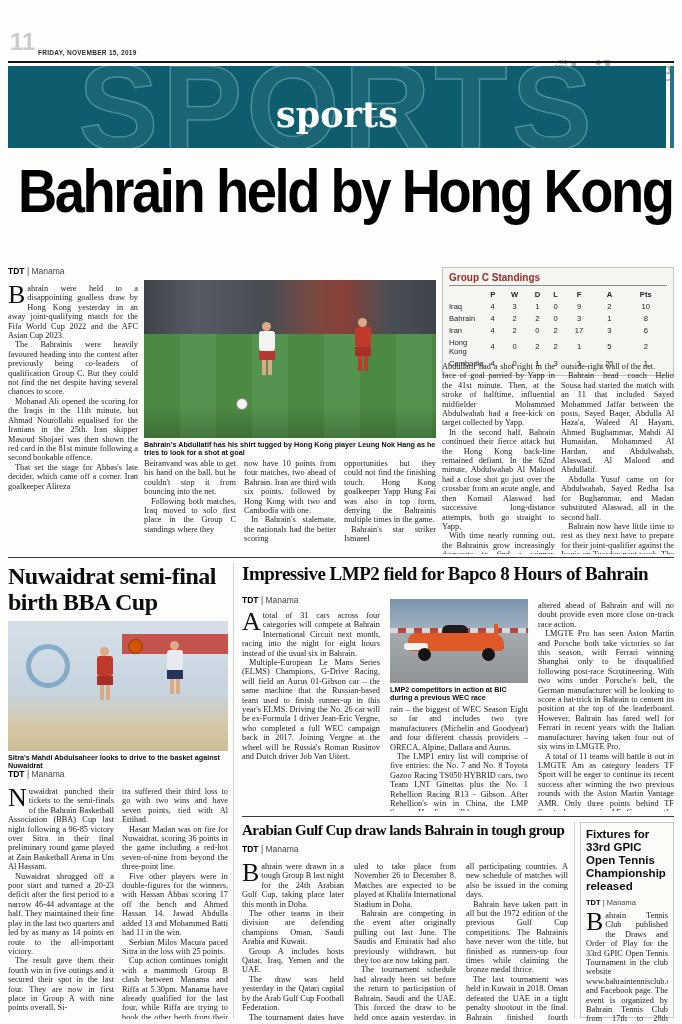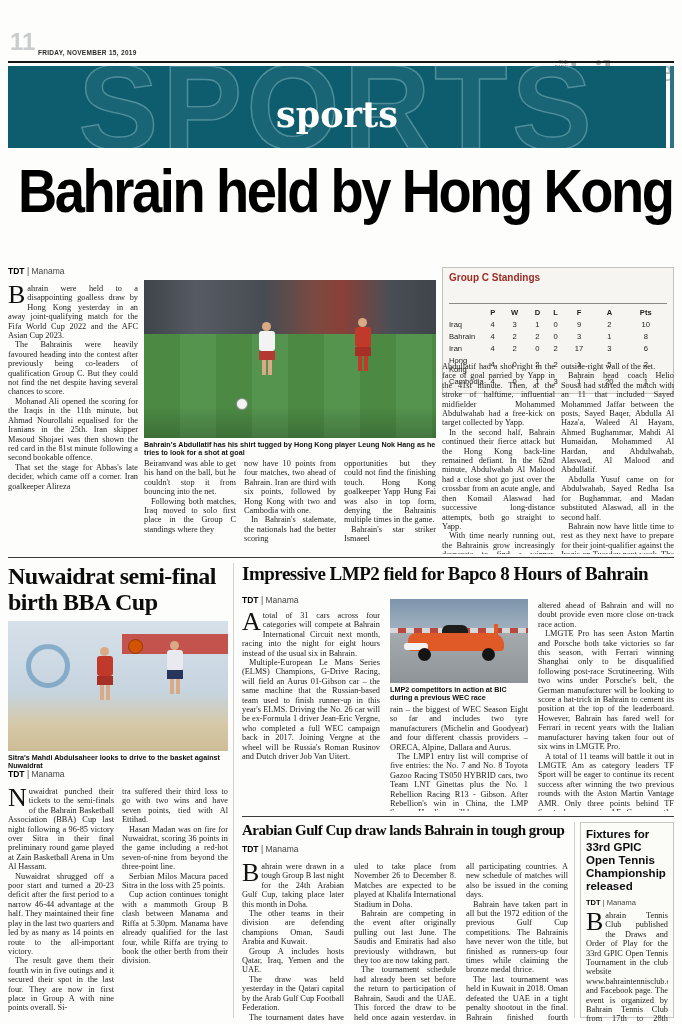--- a/index.html
+++ b/index.html
@@ -30,21 +30,21 @@
   .byline{font:bold 8.5px "Liberation Sans",sans-serif;color:#000;}
   .byline .loc{font-weight:normal;color:#454545;}
   .col{position:absolute;font-size:8.3px;line-height:9.4px;text-align:justify;overflow:hidden;color:#222;}
   .col p{margin:0;text-indent:7px;}
   .col p:first-child{text-indent:0;}
   .dropcap>p:first-child::first-letter{float:left;font-size:26px;line-height:20px;padding:1px 2px 0 0;color:#111;}
   .caption{position:absolute;font:bold 7.2px "Liberation Sans",sans-serif;line-height:8.4px;color:#111;}
   h2.serif{margin:0;font-family:Liberation Serif, serif;font-weight:700;color:#0d0d0d;letter-spacing:-.5px;}
   
   .standings{left:434px;top:3px;width:232px;background:#f6f5f1;border:1px solid #c4c2bc;padding:4px 6px 6px 6px;box-sizing:border-box;}
-  .st-title{font:bold 10px "Liberation Sans",sans-serif;color:#9e2b25;border-bottom:1px solid #8a8a86;padding-bottom:20px;margin-bottom:2px;}
+  .st-title{font:bold 10px "Liberation Sans",sans-serif;color:#9e2b25;border-bottom:1px solid #8a8a86;padding-bottom:2px;margin-bottom:2px;}
   .standings table{width:100%;border-collapse:collapse;font:7.6px "Liberation Sans",sans-serif;color:#222;}
   .standings th,.standings td{padding:1.5px 0;text-align:center;font-weight:normal;}
   .standings thead th{font-weight:bold;}
   .standings tbody th{text-align:left;}
   .standings thead th:first-child{width:34px;}
   
   .hr1{left:8px;top:557px;width:666px;height:1px;background:#3a3a3a;}
   .hr2{left:242px;top:816px;width:432px;height:1px;background:#3a3a3a;}
   .vr{background:#d2d2d0;width:1px;}
   
@@ -269,20 +269,21 @@
       <span class="loc">| Manama</span>
     </div>
     <div class="col dropcap" style="left:0;top:224px;width:106px;height:232px;">
         <p>Nuwaidrat punched their tickets to the semi-finals of the Bahrain Basketball Association (BBA) Cup last night following a 96-85 victory over Sitra in their final preliminary round game played at Zain Basketball Arena in Um Al Hassam.</p>
         <p>Nuwaidrat shrugged off a poor start and turned a 20-23 deficit after the first period to a narrow 46-44 advantage at the half. They maintained their fine play in the last two quarters and led by as many as 14 points en route to the all-important victory.</p>
         <p>The result gave them their fourth win in five outings and it secured their spot in the last four. They are now in first place in Group A with nine points overall. Si-</p>
       </div>
     <div class="col" style="left:114px;top:224px;width:106px;height:232px;">
         <p>tra suffered their third loss to go with two wins and have seven points, tied with Al Ettihad.</p>
         <p>Hasan Madan was on fire for Nuwaidrat, scoring 36 points in the game including a red-hot seven-of-nine from beyond the three-point line.</p>
+        <p>Five other players were in double-figures for the winners, with Hassan Abbas scoring 17 off the bench and Ahmed Hassan 14. Jawad Abdulla added 13 and Mohammed Batti had 11 in the win.</p>
         <p>Serbian Milos Macura paced Sitra in the loss with 25 points.</p>
         <p>Cup action continues tonight with a mammoth Group B clash between Manama and Riffa at 5.30pm. Manama have already qualified for the last four, while Riffa are trying to book the other berth from their division.</p>
       </div>
   </div>
 
   <div class="abs" style="left:242px;top:563px;width:432px;height:250px;">
     <h2 class="serif" style="font-size:19px;line-height:22px;white-space:nowrap;">Impressive LMP2 field for Bapco 8 Hours of Bahrain</h2>
     <div class="abs byline" style="left:0;top:32px;">
       <b>TDT</b>
       <span class="loc">| Manama</span>

